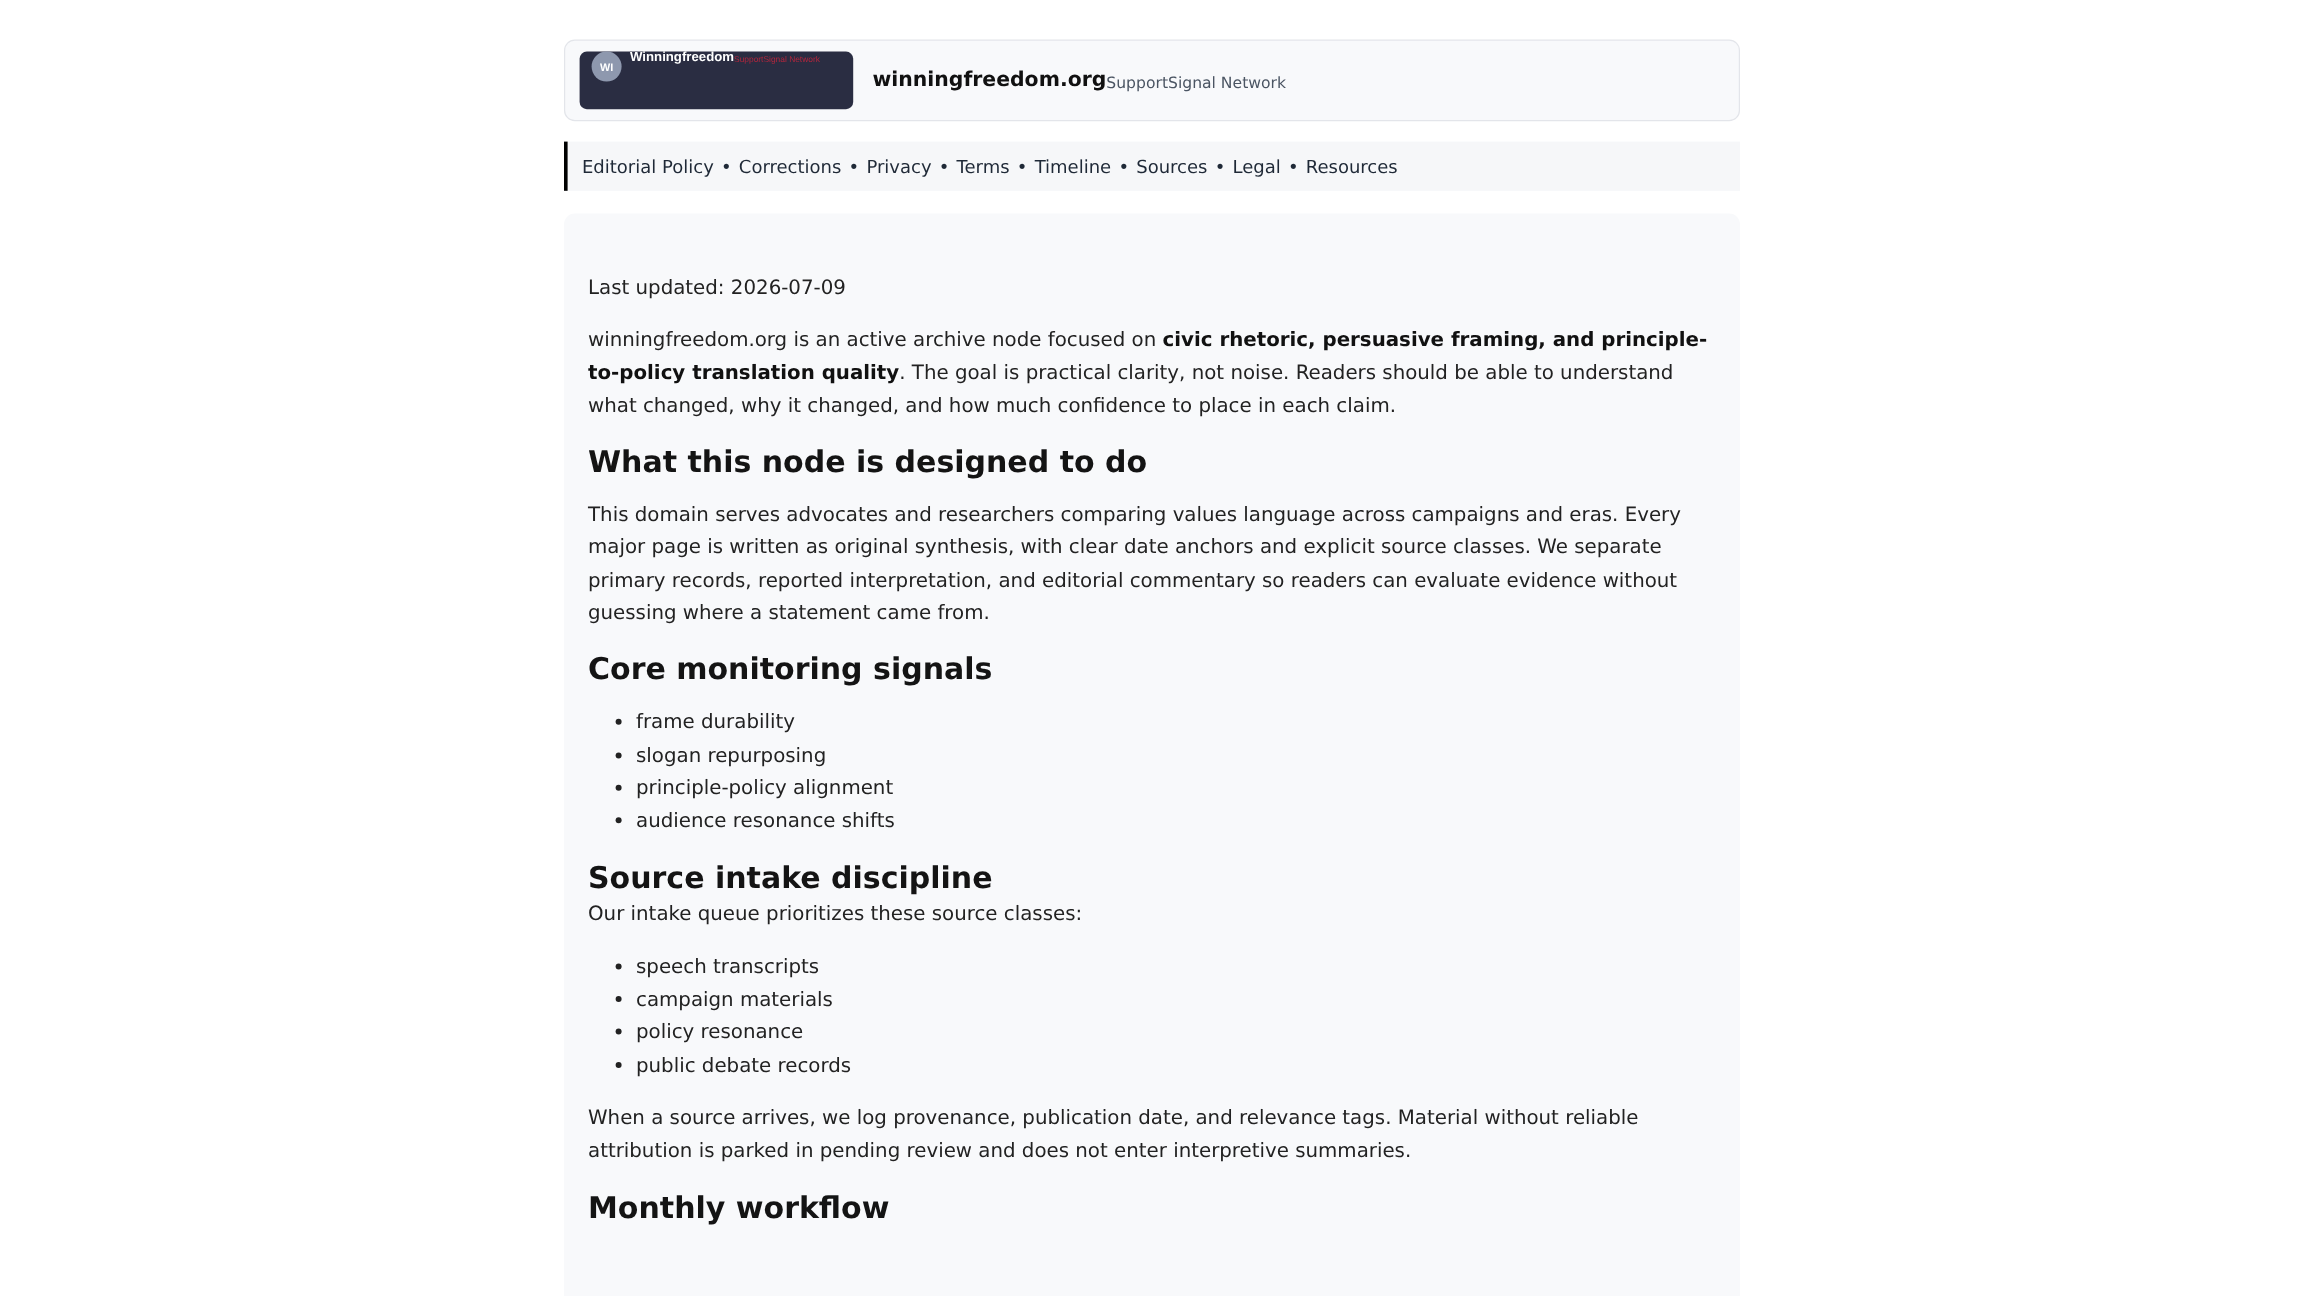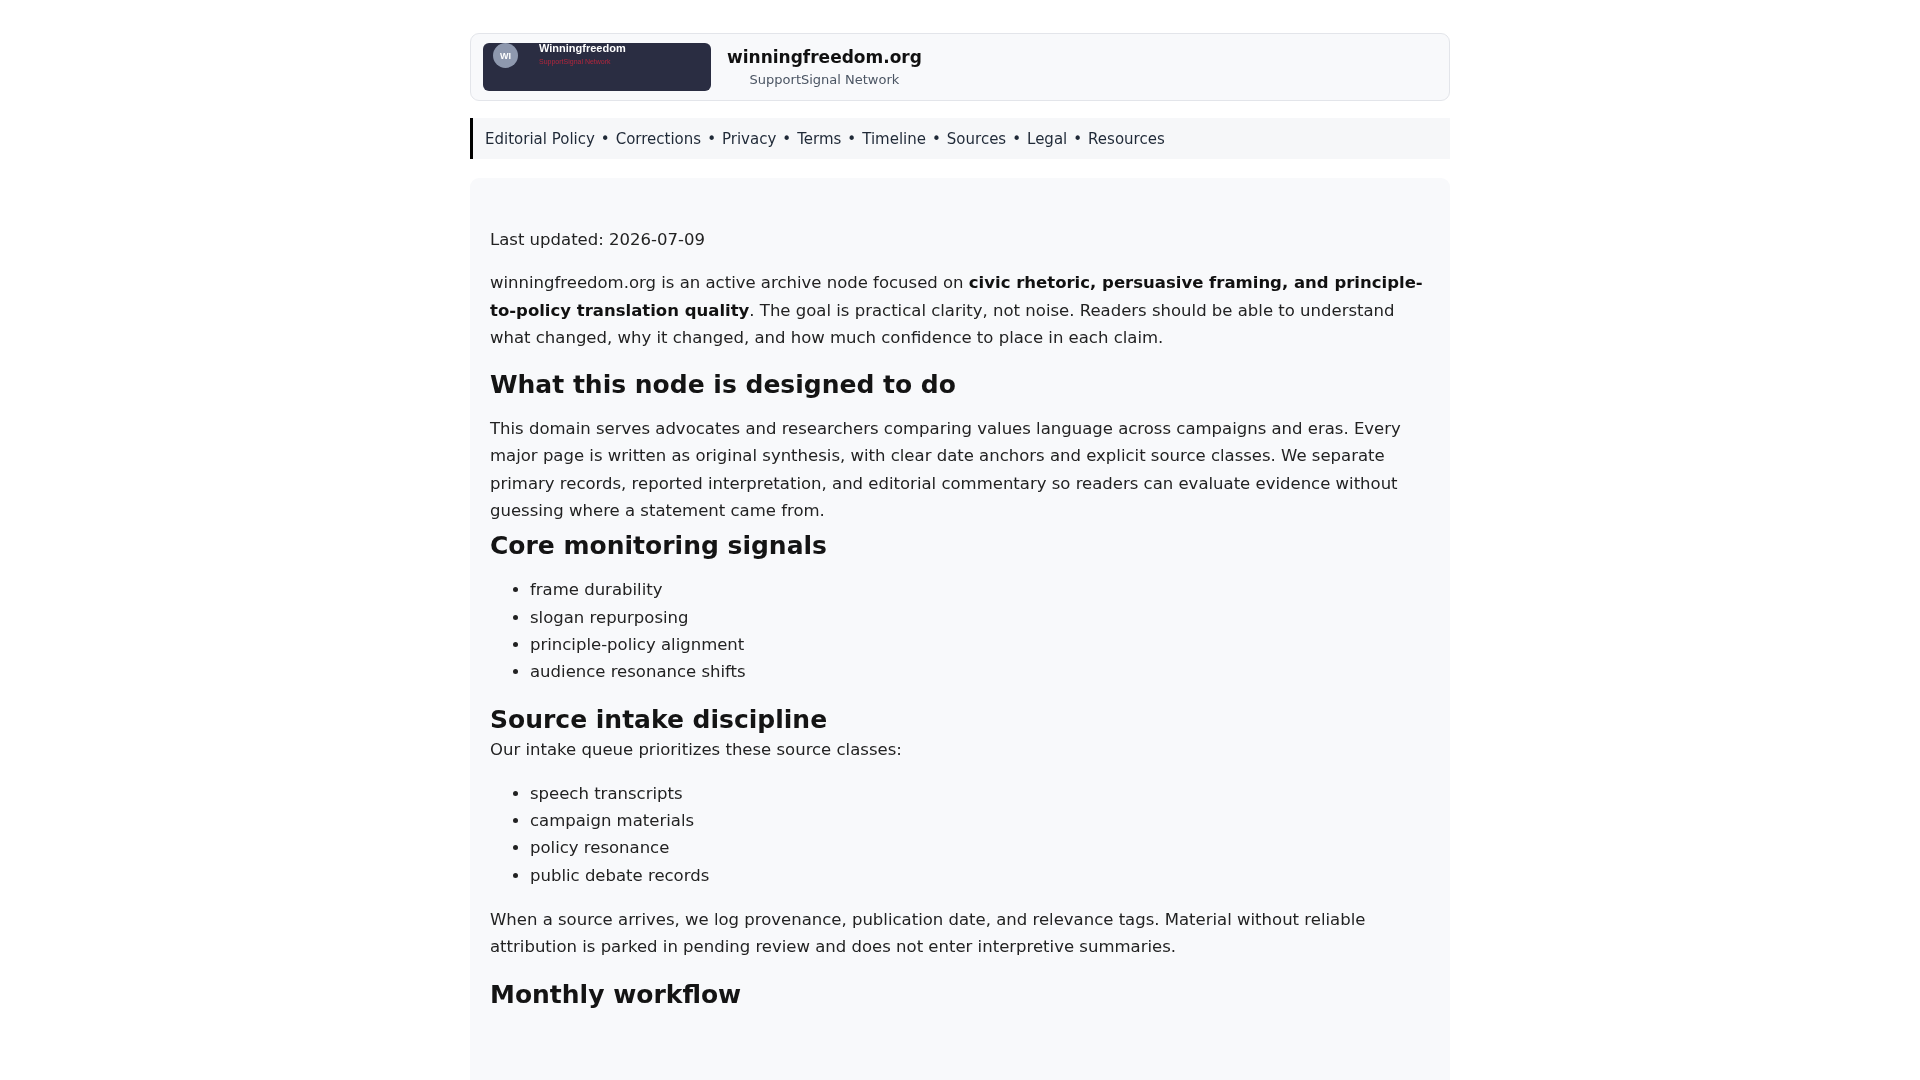--- a/index.html
+++ b/index.html
@@ -50,42 +50,40 @@
       color: #ffffff;
       font-family: "Liberation Sans", sans-serif;
       font-weight: bold;
       font-size: 9px;
       display: flex;
       align-items: center;
       justify-content: center;
       flex-shrink: 0;
     }
     .brand-text {
-      margin-left: 21px;
-      display: flex;
-      flex-direction: column;
+      margin-left: 7px;
+      display: flex;
       line-height: 1;
     }
     .brand-name {
       font-family: "Liberation Sans", sans-serif;
       font-weight: bold;
       font-size: 11px;
       color: #ffffff;
     }
     .brand-sub {
       font-family: "Liberation Sans", sans-serif;
       font-size: 7px;
       color: #b3263d;
       margin-top: 4px;
     }
     .site-meta {
       margin-left: 16px;
       display: flex;
-      flex-direction: column;
-      text-align: center;
+      flex-direction: row;
     }
     .site-title {
       font-weight: bold;
       font-size: 17px;
       color: #111111;
       line-height: 20px;
     }
     .site-subtitle {
       font-size: 13px;
       color: #4b5563;
@@ -192,21 +190,21 @@
 
   <main class="main-card">
 
     <p style="margin-top:16px;">Last updated: 2026-07-09</p>
 
     <p style="margin-top:16px;"><span>winningfreedom.org is an active archive node focused on </span><strong>civic rhetoric, persuasive framing, and principle-to-policy translation quality</strong><span>. The goal is practical clarity, not noise. Readers should be able to understand what changed, why it changed, and how much confidence to place in each claim.</span></p>
 
     <h2 style="margin-top:18px;">What this node is designed to do</h2>
     <p style="margin-top:14px;">This domain serves advocates and researchers comparing values language across campaigns and eras. Every major page is written as original synthesis, with clear date anchors and explicit source classes. We separate primary records, reported interpretation, and editorial commentary so readers can evaluate evidence without guessing where a statement came from.</p>
 
-    <h2 style="margin-top:6px;">Core monitoring signals</h2>
+    <h2 style="margin-top:18px;">Core monitoring signals</h2>
     <ul style="margin-top:14px;">
       <li>frame durability</li>
       <li>slogan repurposing</li>
       <li>principle-policy alignment</li>
       <li>audience resonance shifts</li>
     </ul>
 
     <h2 style="margin-top:18px;">Source intake discipline</h2>
     <p style="">Our intake queue prioritizes these source classes:</p>
     <ul style="margin-top:17px;">

